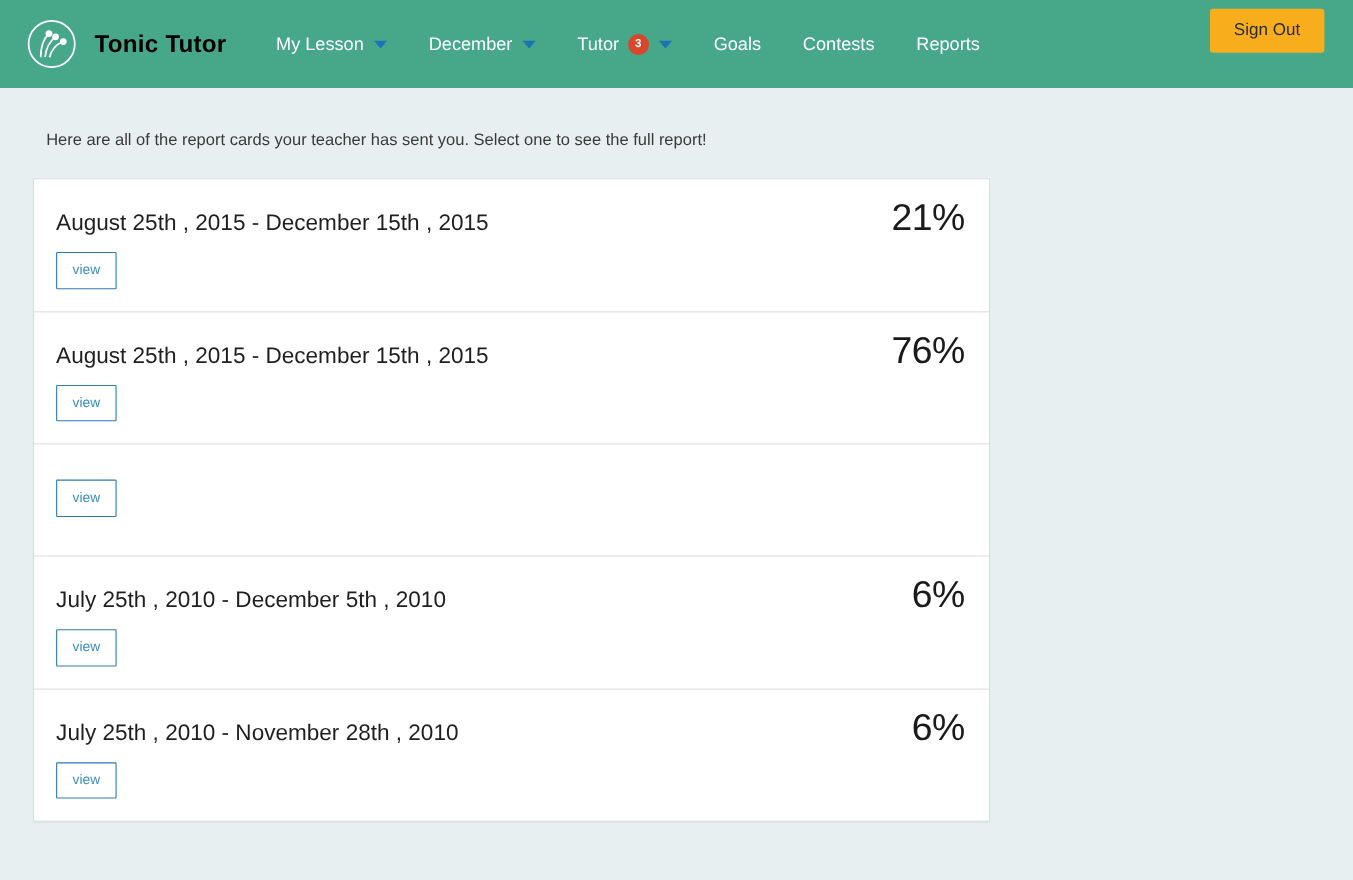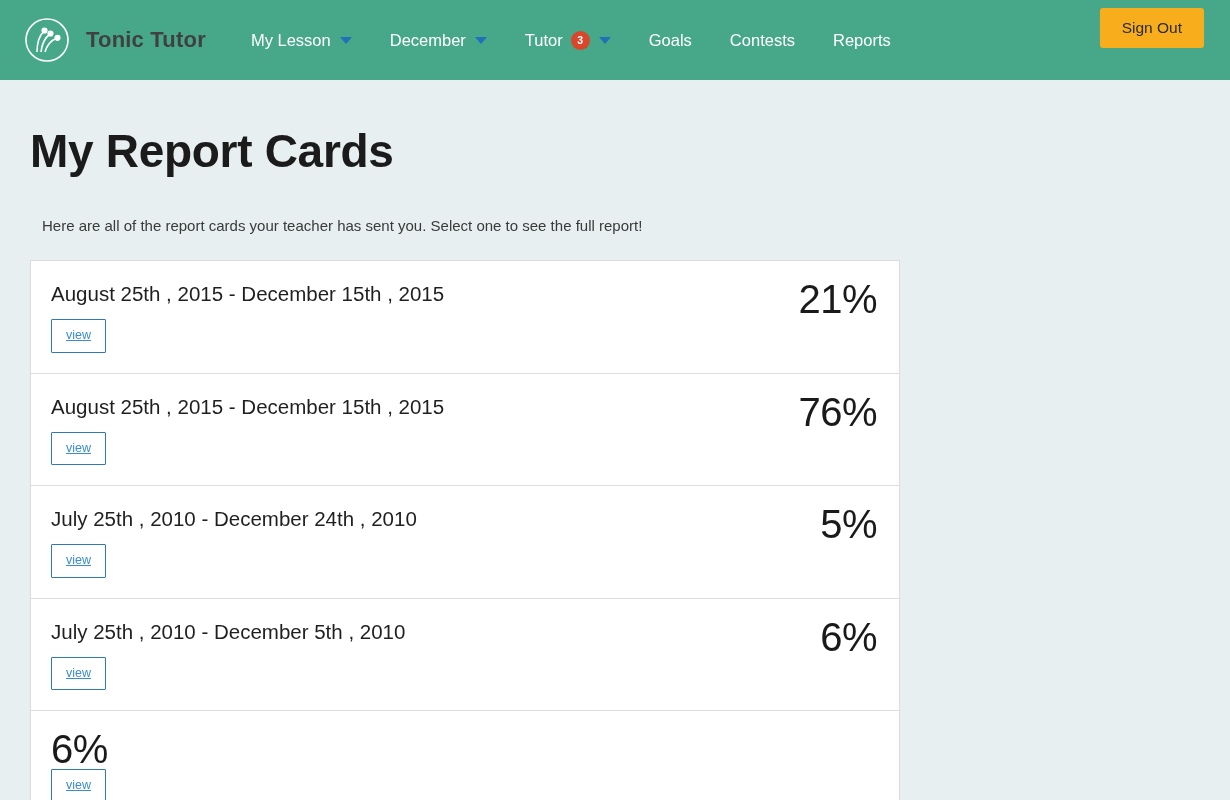--- a/index.html
+++ b/index.html
@@ -34,21 +34,21 @@
   }
   .logo {
     width: 46px;
     height: 46px;
     flex: 0 0 46px;
     display: block;
   }
   .brand-name {
     font-size: 22px;
     font-weight: bold;
-    color: #404040;
+    color: #000000;
     letter-spacing: 0.2px;
     white-space: nowrap;
   }
   .nav-links {
     display: flex;
     align-items: center;
     gap: 0px;
     list-style: none;
     margin: 0;
     padding: 0;
@@ -141,49 +141,49 @@
     position: relative;
     padding: 18px 22px 20px 20px;
     border-bottom: 1px solid #dedede;
     min-height: 102px;
   }
   .card-row:last-child {
     border-bottom: none;
   }
   .card-row-inner {
     display: flex;
-    align-items: flex-start;
+    align-items: flex-end;
     justify-content: space-between;
   }
   .card-range {
     font-size: 20.5px;
     color: #1f1f1f;
     line-height: 1.1;
     padding-top: 4px;
   }
   .card-score {
-    font-size: 40px;
+    font-size: 34px;
     color: #1a1a1a;
     line-height: 1;
     white-space: nowrap;
     font-weight: 400;
     letter-spacing: -0.5px;
   }
   .view-btn {
+    margin-top: 14px;
     display: inline-block;
     border: 1px solid #2e7ab5;
     background: #ffffff;
     color: #3a8ecb;
     font-size: 12.5px;
     padding: 9px 14px 10px;
     line-height: 1;
     cursor: pointer;
     border-radius: 1px;
     font-family: "Liberation Sans", sans-serif;
-    text-decoration: underline;
   }
 </style>
 </head>
 <body>
 
 <nav class="navbar">
 
   <div class="brand-block">
     <span class="logo">
       <svg class="logo" viewBox="0 0 46 46" xmlns="http://www.w3.org/2000/svg" aria-hidden="true">
@@ -232,21 +232,20 @@
 
   </ul>
 
   <div class="signout-wrap">
     <button class="signout-btn">Sign Out</button>
   </div>
 </nav>
 
 <main class="page">
 
-  <h1 class="page-title">My Report Cards</h1>
   <p class="page-subtitle">Here are all of the report cards your teacher has sent you. Select one to see the full report!</p>
 
   <section class="cards-panel">
 
     <div class="card-row">
       <div class="card-row-inner">
         <div class="card-range">August 25th , 2015 - December 15th , 2015</div>
         <div class="card-score">21%</div>
       </div>
       <button class="view-btn">view</button>
@@ -254,36 +253,33 @@
 
     <div class="card-row">
       <div class="card-row-inner">
         <div class="card-range">August 25th , 2015 - December 15th , 2015</div>
         <div class="card-score">76%</div>
       </div>
       <button class="view-btn">view</button>
     </div>
 
     <div class="card-row">
-      <div class="card-row-inner">
-        <div class="card-range">July 25th , 2010 - December 24th , 2010</div>
-        <div class="card-score">5%</div>
-      </div>
       <button class="view-btn">view</button>
     </div>
 
     <div class="card-row">
       <div class="card-row-inner">
         <div class="card-range">July 25th , 2010 - December 5th , 2010</div>
         <div class="card-score">6%</div>
       </div>
       <button class="view-btn">view</button>
     </div>
 
     <div class="card-row">
       <div class="card-row-inner">
+        <div class="card-range">July 25th , 2010 - November 28th , 2010</div>
         <div class="card-score">6%</div>
       </div>
       <button class="view-btn">view</button>
     </div>
 
   </section>
 </main>
 
 </body></html>

